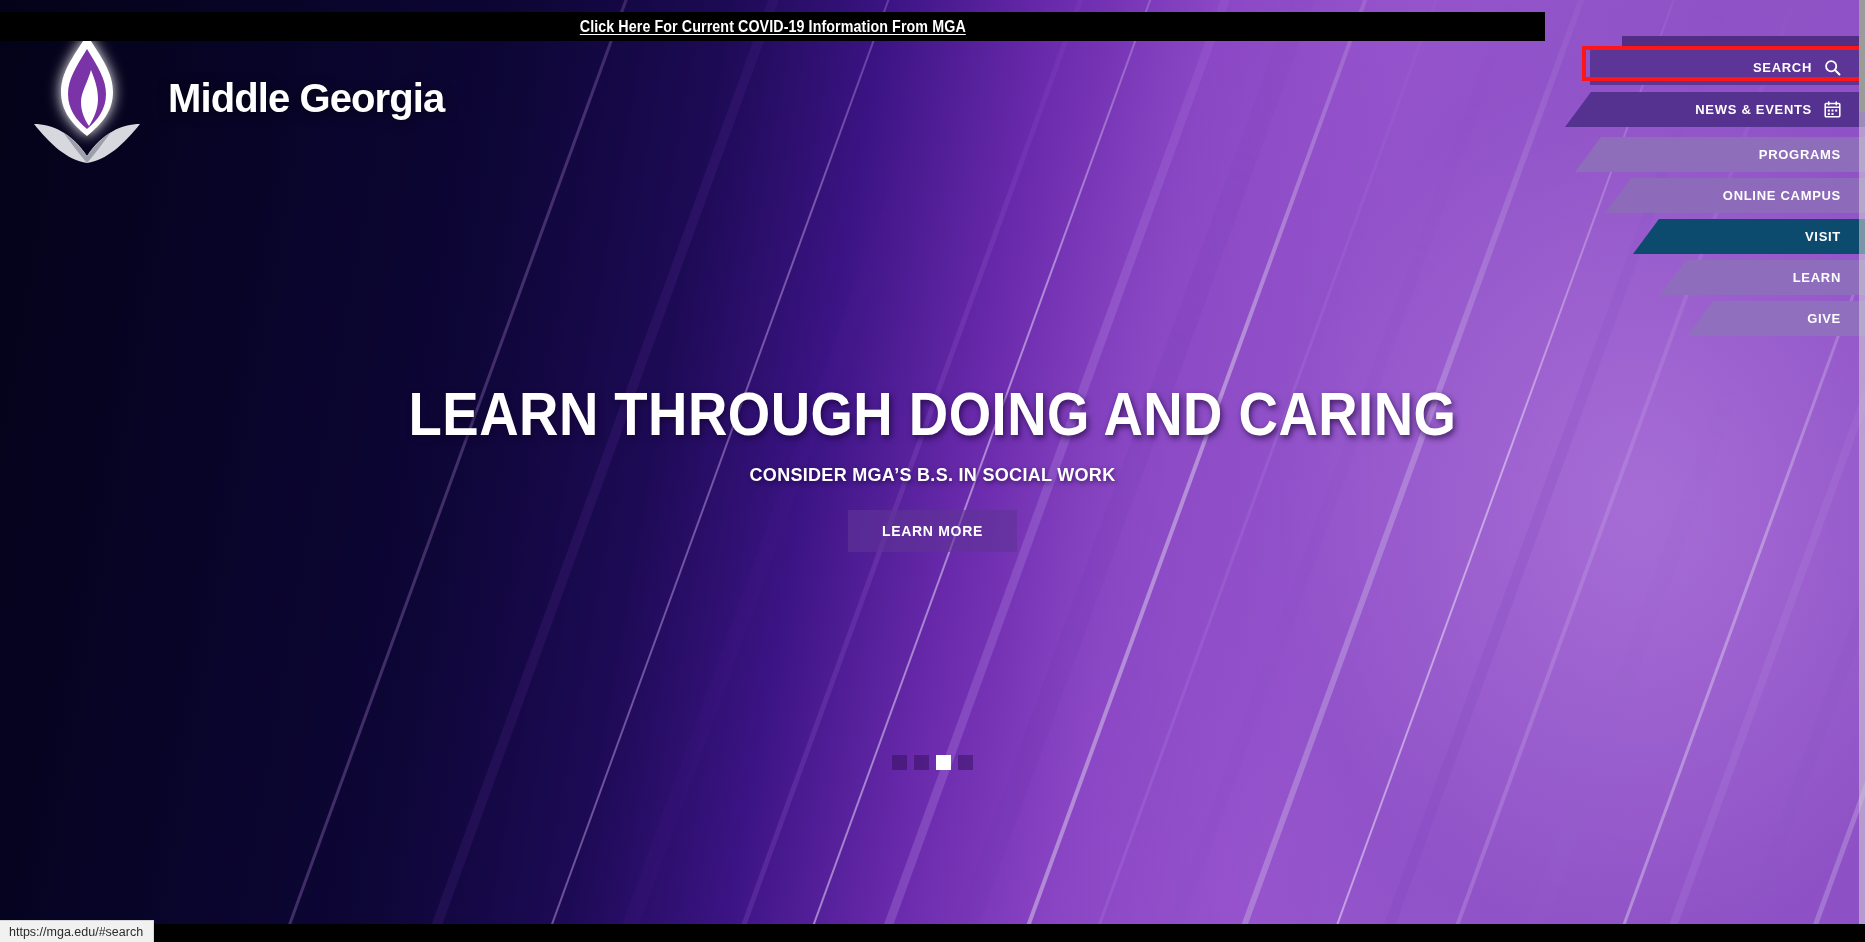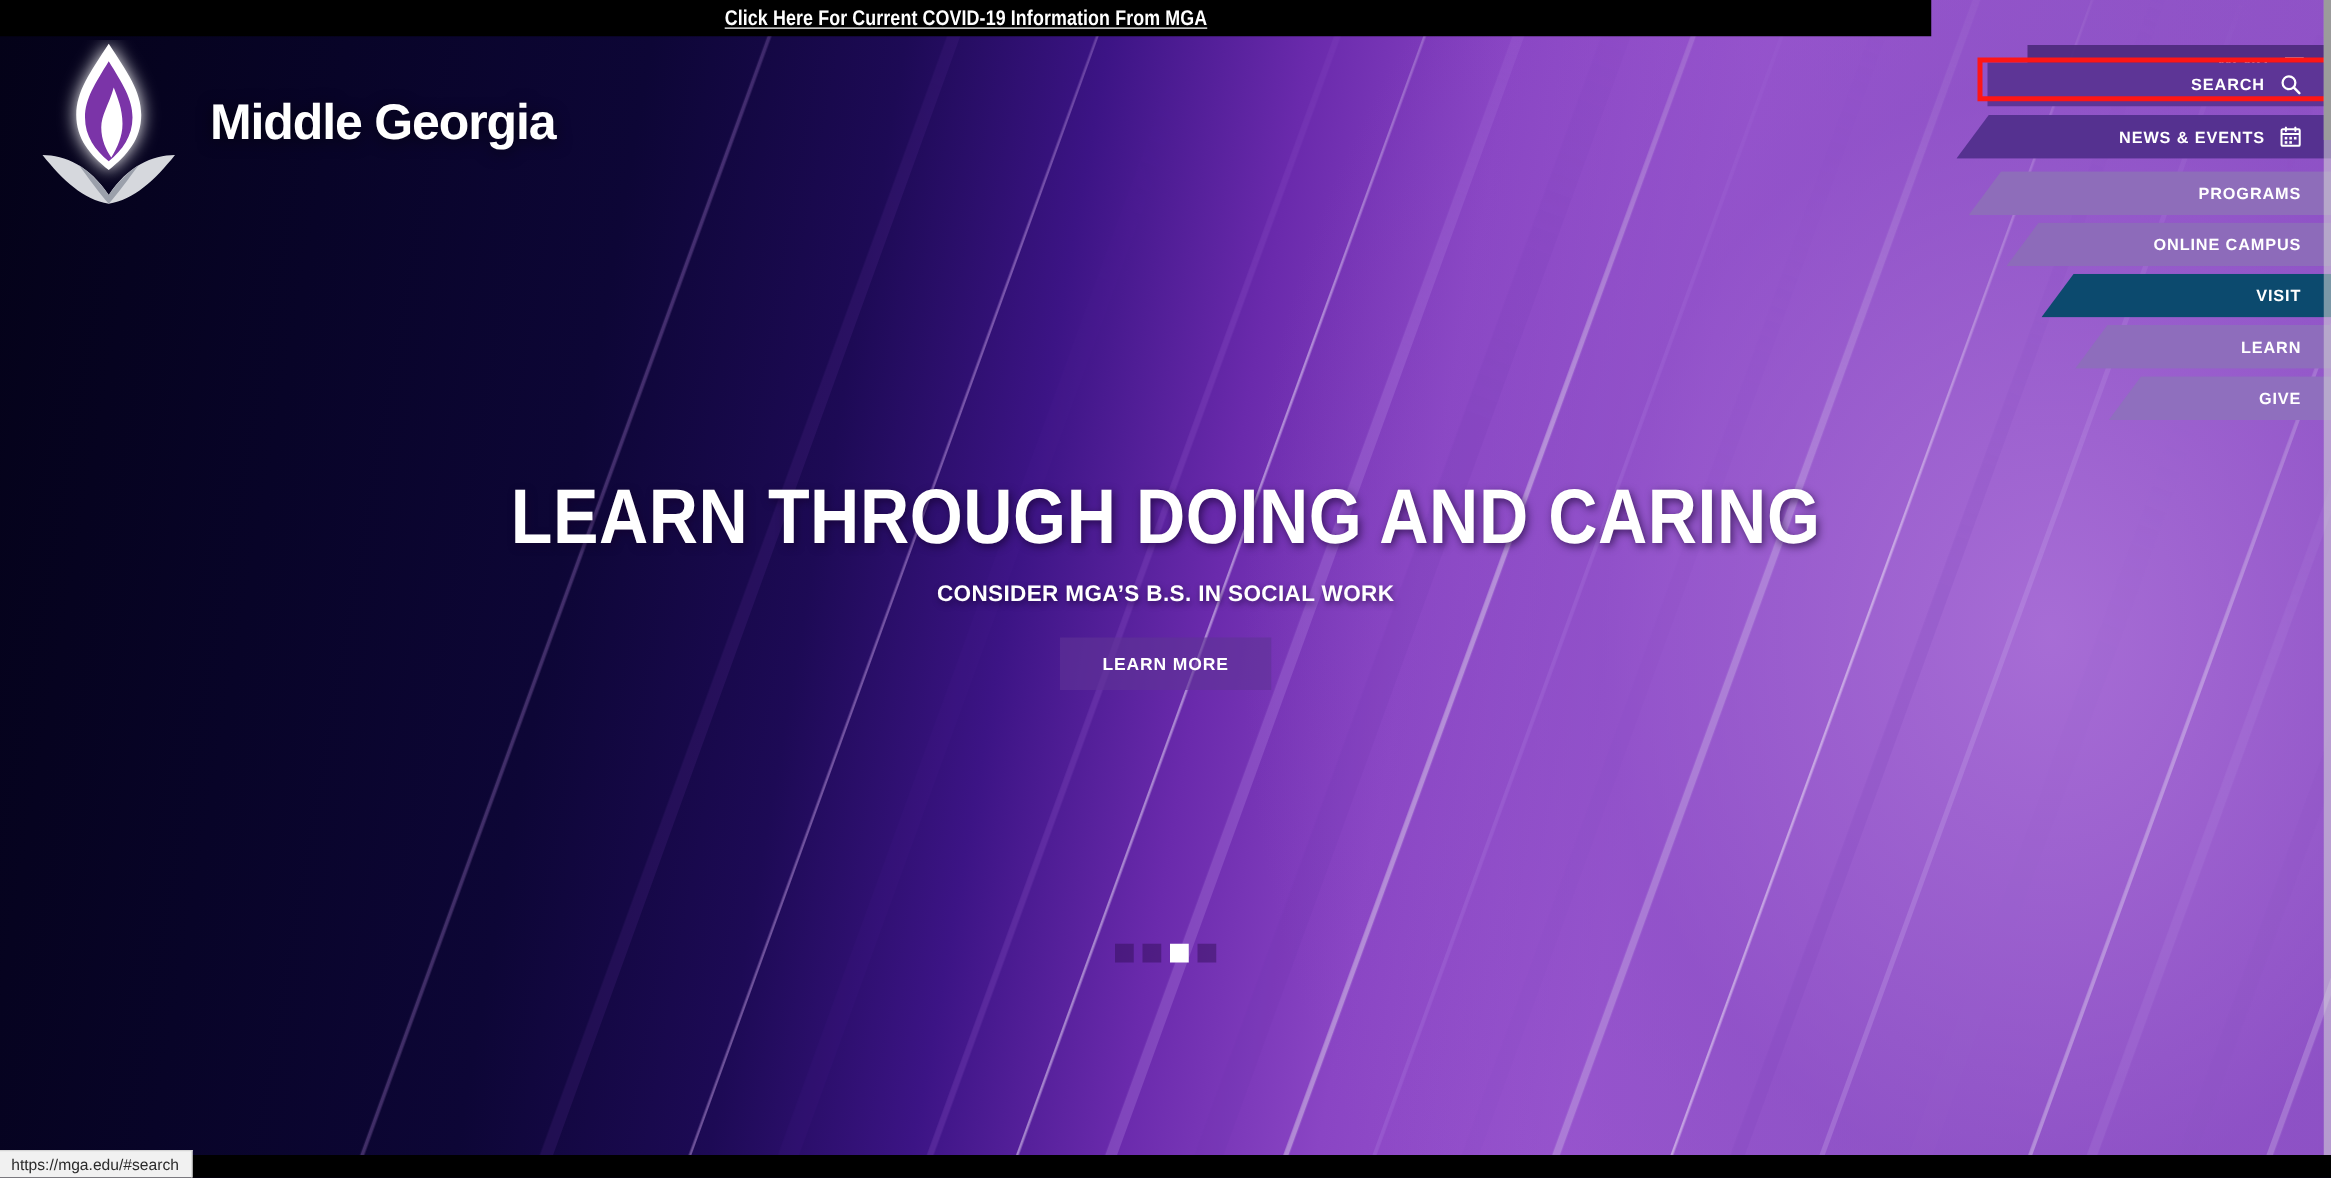--- a/index.html
+++ b/index.html
@@ -2,21 +2,21 @@
 <html lang="en"><head>
 <meta charset="utf-8">
 <title>Middle Georgia State University</title>
 <style>
   * { margin:0; padding:0; box-sizing:border-box; }
   html,body { width:1865px; height:942px; overflow:hidden; background:#000; }
   body { font-family:"Liberation Sans", sans-serif; }
 
   
   #alert-banner{
-    position:absolute; left:0; top:0; width:1545px; height:29px;
+    position:absolute; left:0; top:12px; width:1545px; height:29px;
     background:#000; display:flex; align-items:center; justify-content:center;
     z-index:40;
   }
   #alert-link{
     color:#fff; font-size:17px; font-weight:700; letter-spacing:.1px;
     text-decoration:underline; text-underline-offset:2px;
     font-family:"Liberation Sans Narrow","Liberation Sans",sans-serif;
     transform:scaleX(.84); transform-origin:center;
     white-space:nowrap; cursor:pointer;
   }

